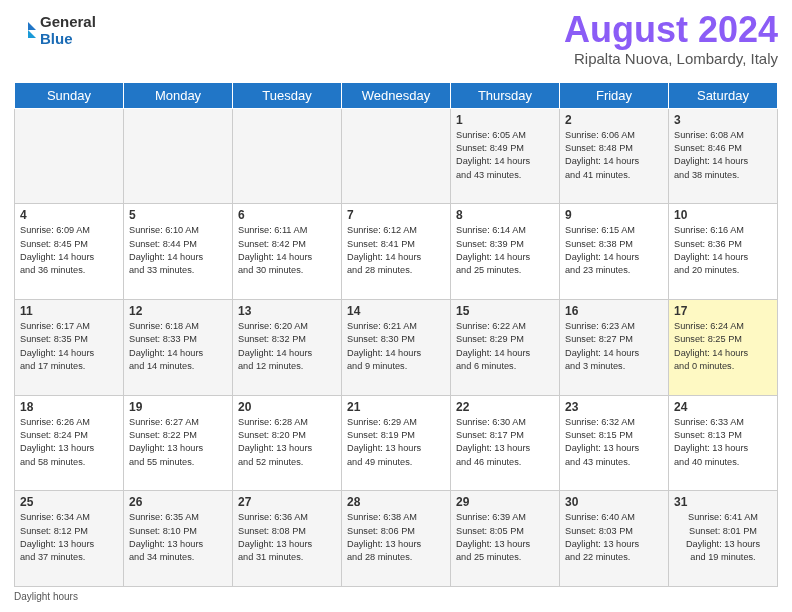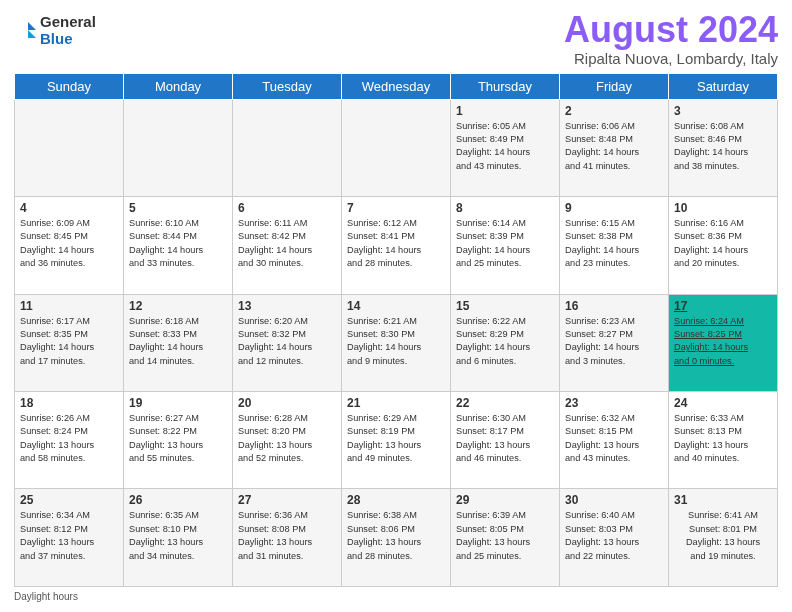--- a/index.html
+++ b/index.html
@@ -14,21 +14,21 @@
       width: 792px;
       height: 612px;
       padding: 10px 14px 10px 14px;
       display: flex;
       flex-direction: column;
     }
     .header {
       display: flex;
       align-items: flex-start;
       justify-content: space-between;
-      margin-bottom: 6px;
+      margin-bottom: 15px;
     }
     .logo {
       display: flex;
       align-items: center;
       margin-top: 4px;
     }
     .logo-text {
       display: flex;
       flex-direction: column;
       line-height: 1.1;
@@ -264,21 +264,21 @@
 Daylight: 14 hours
 and 6 minutes.</div>
           </td>
           <td style="background: rgb(245, 245, 245);">
             <span class="day-number">16</span>
             <div class="day-info" style="white-space: pre-line;">Sunrise: 6:23 AM
 Sunset: 8:27 PM
 Daylight: 14 hours
 and 3 minutes.</div>
           </td>
-          <td style="background: #14b8a6; text-decoration: underline;">
+          <td style="background: #fef9c3;">
             <span class="day-number">17</span>
             <div class="day-info" style="white-space: pre-line;">Sunrise: 6:24 AM
 Sunset: 8:25 PM
 Daylight: 14 hours
 and 0 minutes.</div>
           </td>
         </tr>
         <tr>
           <td style="background: rgb(255, 255, 255);">
             <span class="day-number">18</span>

